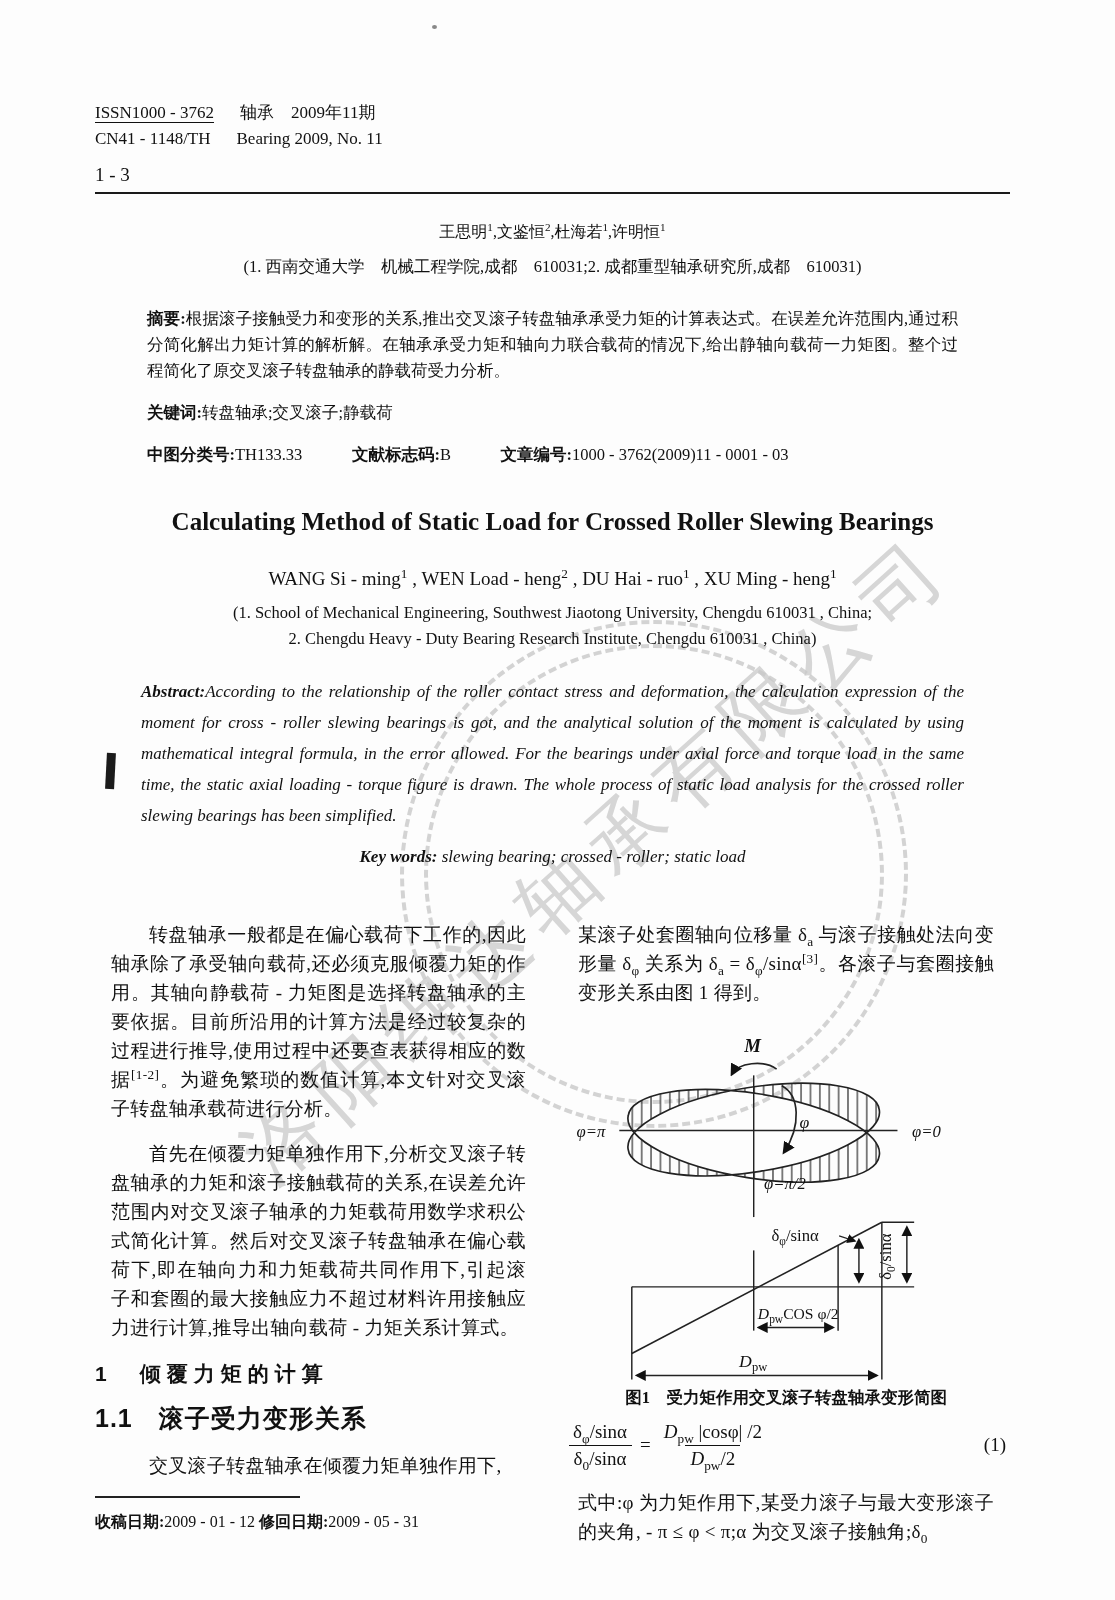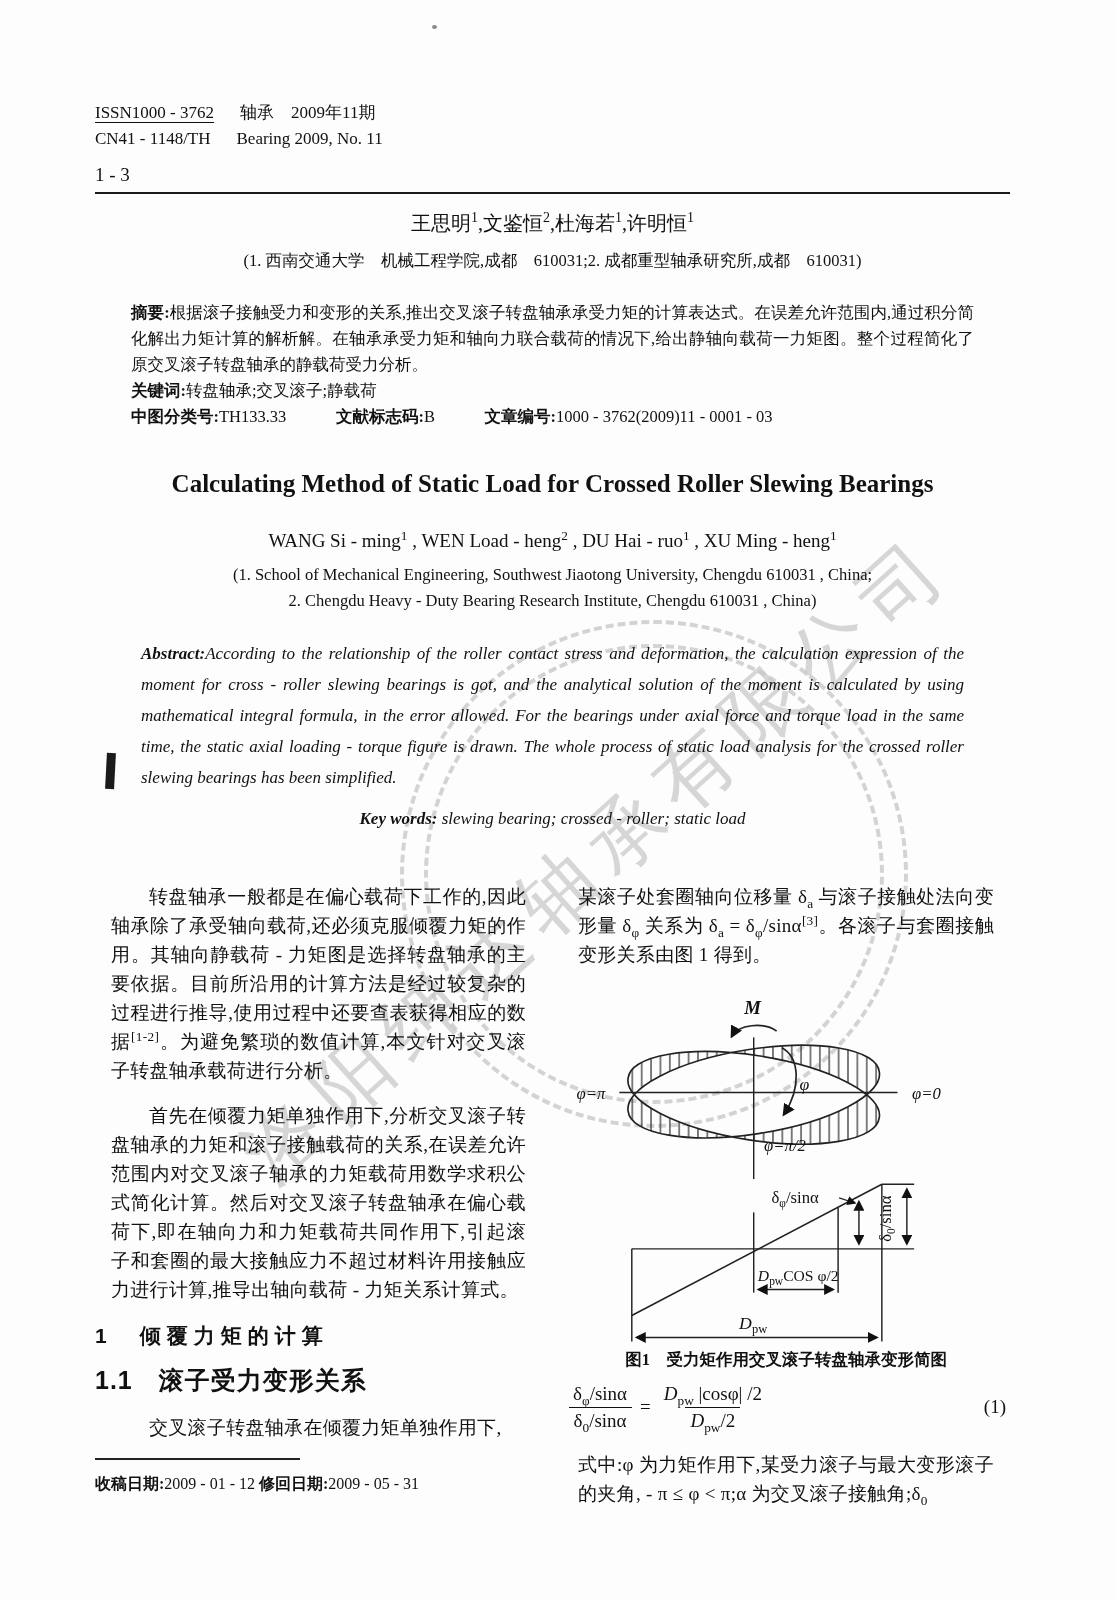--- a/index.html
+++ b/index.html
@@ -22,24 +22,24 @@
   .h-left{font-size:17px;line-height:26px;}
   .issn{text-decoration:underline;text-underline-offset:4px;}
   .h-gap{display:inline-block;width:26px;}
   .page-no{font-size:19px;margin-top:12px;margin-right:38px;}
   .header-rule{border-top:2.5px solid #1a1a1a;margin-top:6px;}
   .banner{margin-top:16px;font-size:19px;font-weight:bold;
           font-family:"Liberation Sans","DejaVu Sans",sans-serif;}
   
   .title-cn{margin:44px 0 0;text-align:center;font-size:37px;font-weight:800;letter-spacing:3px;
             font-family:"Liberation Sans","DejaVu Sans",sans-serif;}
-  .authors-cn{margin-top:16px;text-align:center;font-size:20px;}
+  .authors-cn{margin-top:28px;text-align:center;font-size:16px;}
   .affil-cn{margin-top:13px;text-align:center;font-size:16.5px;}
   .abstract-block{margin:28px 36px 0 36px;font-size:16.5px;line-height:26px;}
-  .abstract-block p{margin:0;text-align:justify;}
+  .abstract-block p{margin:16px;text-align:justify;}
   .title-en{margin:40px 0 0;text-align:center;font-size:25px;font-weight:bold;}
   .authors-en{margin-top:32px;text-align:center;font-size:19px;}
   .affil-en{margin-top:10px;text-align:center;font-size:16.5px;line-height:26px;}
   .abstract-en{margin:24px 36px 0 36px;font-size:17px;line-height:31px;}
   .abstract-en p{margin:10px;text-align:justify;font-style:italic;}
   .abstract-en .kw{text-align:center;}
   
   .columns{display:flex;gap:20px;margin-top:32px;}
   .col{width:448px;}
   .cn{font-size:19px;line-height:29px;text-align:justify;margin:16px;letter-spacing:.3px;}

